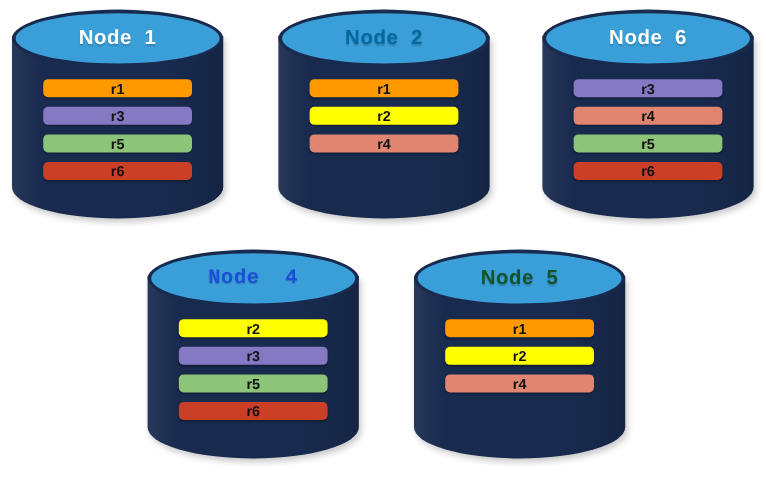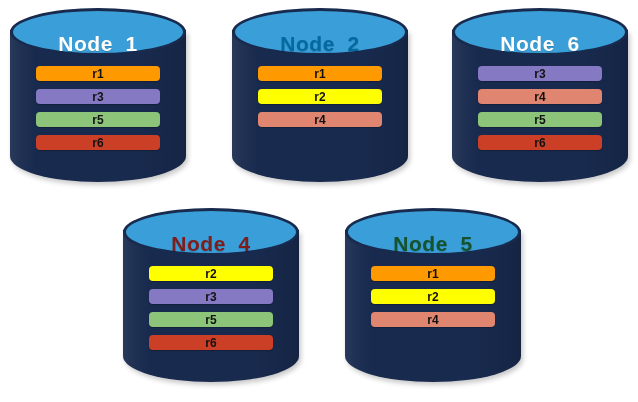--- a/index.html
+++ b/index.html
@@ -61,28 +61,28 @@
     width: 176px;
     height: 48px;
     border-radius: 50%;
     background: #3a9fd8;
     border: 3px solid #182a4e;
     box-sizing: border-box;
   }
   .cyl-title {
     position: absolute;
     left: 0;
-    top: 12px;
+    top: 0;
     width: 176px;
     height: 48px;
     display: flex;
     align-items: center;
     justify-content: center;
     color: #ffffff;
-    font-size: 21px;
+    font-size: 17px;
     font-weight: bold;
     letter-spacing: 0.5px;
     white-space: pre;
     text-shadow: 0 1px 1px rgba(0,0,0,0.18);
   }
 
   
   .records {
     position: absolute;
     left: 26px;
@@ -150,21 +150,21 @@
       <div class="cyl-body" style="background: rgb(24, 42, 78);">
         <div class="cyl-body-inner"></div>
       </div>
       <div class="records">
         <div class="record" style="background: rgb(255, 255, 0);">r2</div>
         <div class="record" style="background: rgb(133, 121, 196);">r3</div>
         <div class="record" style="background: rgb(140, 196, 121);">r5</div>
         <div class="record" style="background: rgb(204, 63, 39);">r6</div>
       </div>
       <div class="cyl-top" style="background: rgb(58, 159, 216); border-color: rgb(24, 42, 78);"></div>
-      <div class="cyl-title" style="color: #7f1d1d;">Node  4</div>
+      <div class="cyl-title" style="color: #1d4ed8; font-family: Liberation Mono, monospace;">Node  4</div>
     </div>
     <div class="node" style="left: 345px; top: 208px;">
       <div class="cyl-body" style="background: rgb(24, 42, 78);">
         <div class="cyl-body-inner"></div>
       </div>
       <div class="records">
         <div class="record" style="background: rgb(255, 153, 0);">r1</div>
         <div class="record" style="background: rgb(255, 255, 0);">r2</div>
         <div class="record" style="background: rgb(224, 134, 112);">r4</div>
       </div>

